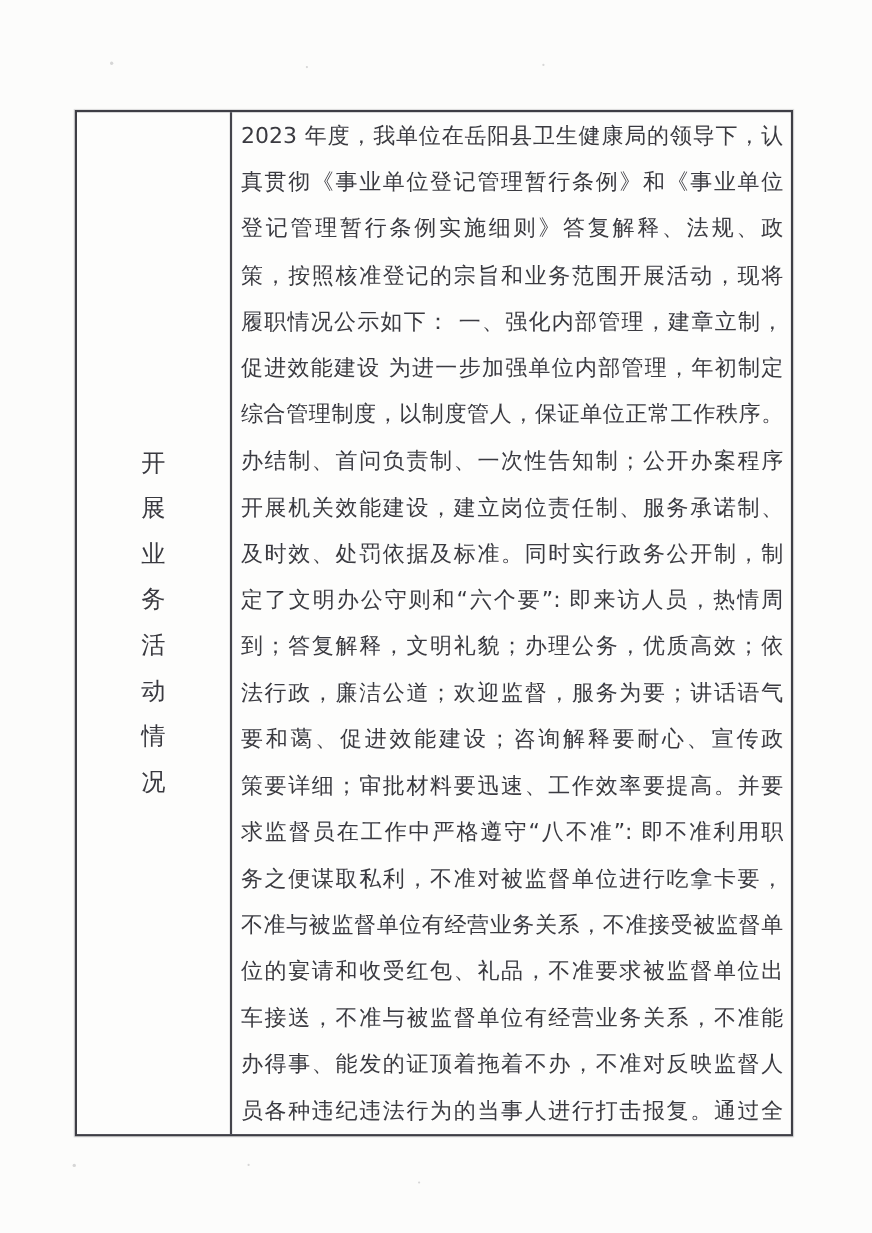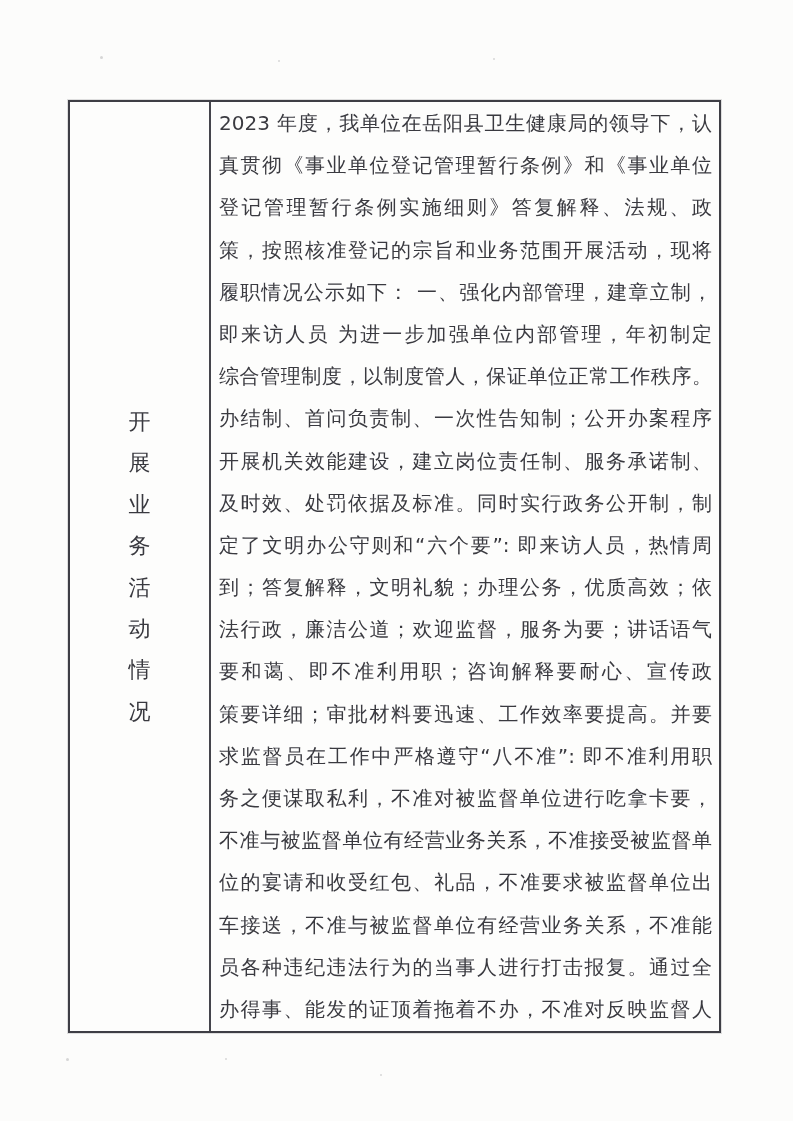--- a/index.html
+++ b/index.html
@@ -114,34 +114,34 @@
         </div>
     </div>
 
     <div class="content-cell">
       <div class="lines">
           <div class="line">2023 年度，我单位在岳阳县卫生健康局的领导下，认</div>
           <div class="line">真贯彻《事业单位登记管理暂行条例》和《事业单位</div>
           <div class="line">登记管理暂行条例实施细则》答复解释、法规、政</div>
           <div class="line">策，按照核准登记的宗旨和业务范围开展活动，现将</div>
           <div class="line">履职情况公示如下：  一、强化内部管理，建章立制，</div>
-          <div class="line">即来访人员 为进一步加强单位内部管理，年初制定</div>
+          <div class="line">促进效能建设 为进一步加强单位内部管理，年初制定</div>
           <div class="line">综合管理制度，以制度管人，保证单位正常工作秩序。</div>
           <div class="line">办结制、首问负责制、一次性告知制；公开办案程序</div>
           <div class="line">开展机关效能建设，建立岗位责任制、服务承诺制、</div>
           <div class="line">及时效、处罚依据及标准。同时实行政务公开制，制</div>
           <div class="line">定了文明办公守则和“六个要”: 即来访人员，热情周</div>
           <div class="line">到；答复解释，文明礼貌；办理公务，优质高效；依</div>
           <div class="line">法行政，廉洁公道；欢迎监督，服务为要；讲话语气</div>
-          <div class="line">要和蔼、即不准利用职；咨询解释要耐心、宣传政</div>
+          <div class="line">要和蔼、促进效能建设；咨询解释要耐心、宣传政</div>
           <div class="line">策要详细；审批材料要迅速、工作效率要提高。并要</div>
           <div class="line">求监督员在工作中严格遵守“八不准”: 即不准利用职</div>
           <div class="line">务之便谋取私利，不准对被监督单位进行吃拿卡要，</div>
           <div class="line">不准与被监督单位有经营业务关系，不准接受被监督单</div>
           <div class="line">位的宴请和收受红包、礼品，不准要求被监督单位出</div>
           <div class="line">车接送，不准与被监督单位有经营业务关系，不准能</div>
+          <div class="line">办得事、能发的证顶着拖着不办，不准对反映监督人</div>
           <div class="line">员各种违纪违法行为的当事人进行打击报复。通过全</div>
-          <div class="line">办得事、能发的证顶着拖着不办，不准对反映监督人</div>
         </div>
     </div>
 
   </div>
 </div>
 
 </body></html>

